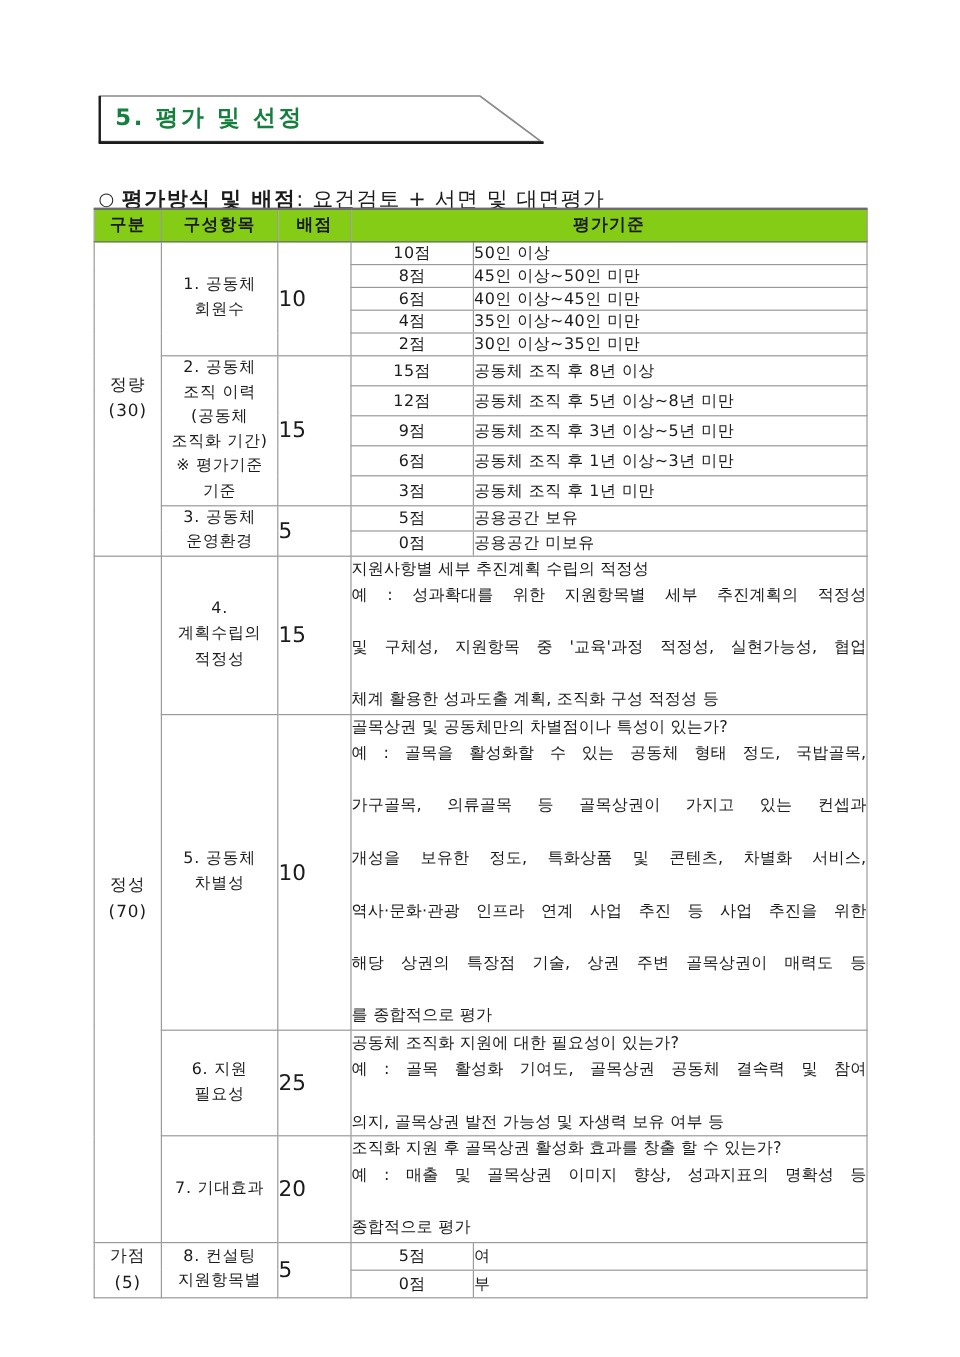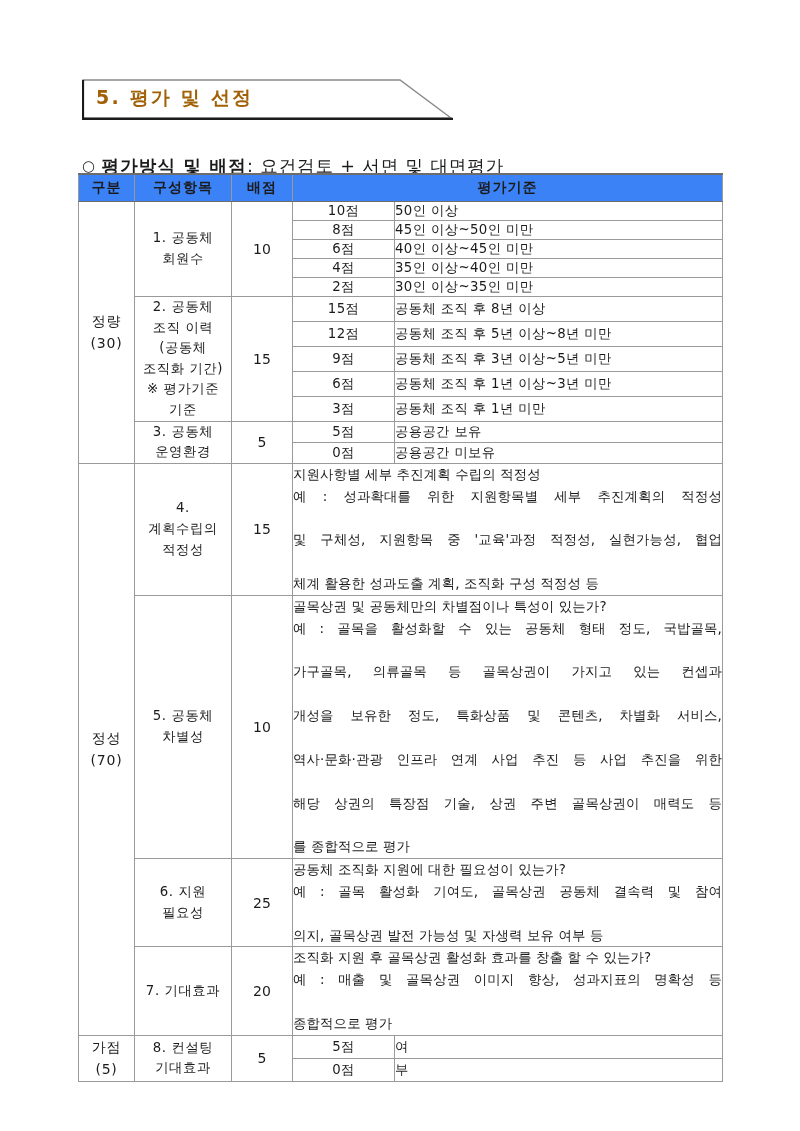--- a/index.html
+++ b/index.html
@@ -33,21 +33,21 @@
     height: 42px;
   }
   .title-text {
     position: absolute;
     left: 14px;
     top: 7px;
     font-size: 19px;
     font-weight: bold;
     letter-spacing: 2.2px;
     white-space: nowrap;
-    color: #a16207;
+    color: #15803d;
   }
 
   
   .bullet-line {
     position: absolute;
     left: 82px;
     top: 134px;
     font-size: 17.5px;
     white-space: nowrap;
     letter-spacing: 0.4px;
@@ -79,21 +79,21 @@
     font-size: 13.3px;
   }
   table.eval td, table.eval th {
     border: 1px solid #9a9a9a;
     padding: 0;
     vertical-align: middle;
     color: #1b1b1b;
     font-weight: normal;
   }
   table.eval th {
-    background: #3b82f6;
+    background: #84cc16;
     text-align: center;
     font-weight: bold;
     font-size: 14px;
     letter-spacing: 1px;
     height: 26px;
     border-top: 2px solid #6d6d6d;
     border-bottom: 1px solid #6d6d6d;
   }
   .c-div   { width: 56px; }
   .c-item  { width: 97px; }
@@ -106,22 +106,21 @@
     line-height: 1.55;
     padding: 4px 2px;
   }
   .cell-section {
     text-align: center;
     line-height: 1.6;
     letter-spacing: 0.8px;
     font-size: 14px;
   }
   .cell-points {
-    text-align: center;
-    font-size: 14px;
+    font-size: 18px;
   }
   .cell-sub-score {
     text-align: center;
     letter-spacing: 0.4px;
     padding: 4px 2px;
     border-right: 1px dotted #b0b0b0 !important;
   }
   .cell-sub-desc {
     text-align: left;
     padding: 4px 2px 4px 9px;
@@ -333,21 +332,21 @@
       </td>
     </tr>
 
     <tr class="group-top">
       <td class="cell-section" rowspan="2">
         <span>가점</span><br>
         <span>(5)</span>
       </td>
       <td class="cell-center" rowspan="2">
         <span>8. 컨설팅</span><br>
-        <span>기대효과</span>
+        <span>지원항목별</span>
       </td>
       <td class="cell-points" rowspan="2">5</td>
       <td class="cell-sub-score">5점</td>
       <td class="cell-sub-desc">여</td>
     </tr>
     <tr class="dotted tbl-bottom">
       <td class="cell-sub-score">0점</td>
       <td class="cell-sub-desc">부</td>
     </tr>
 

